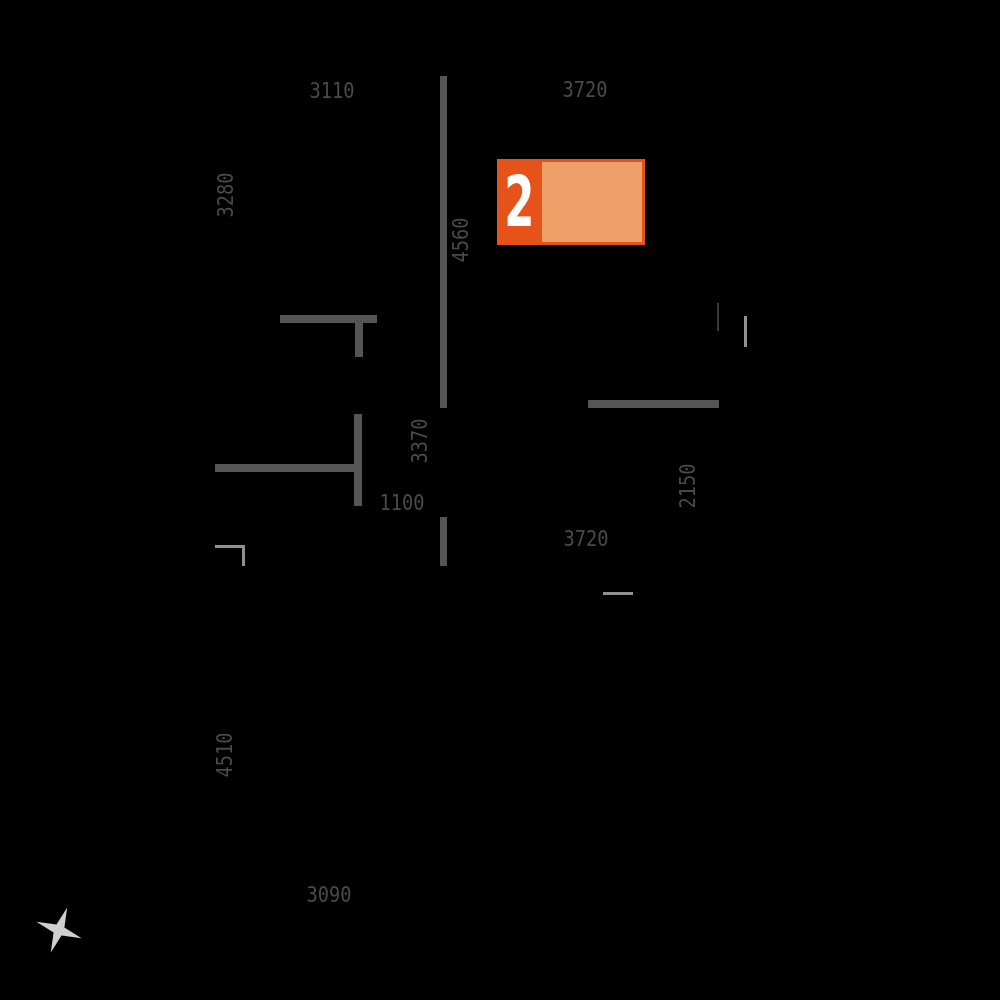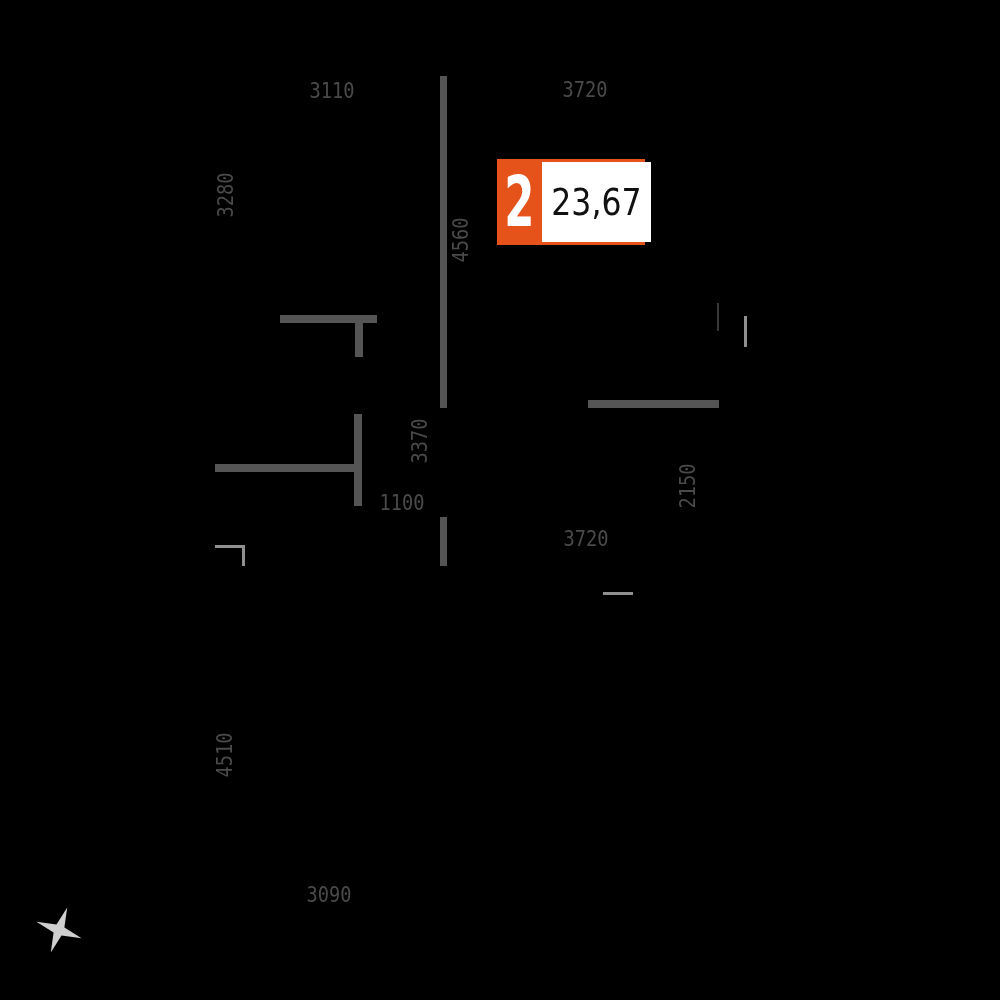--- a/index.html
+++ b/index.html
@@ -72,23 +72,20 @@
       <div class="dim rot" style="left: 688px; top: 486px;">2150</div>
       <div class="dim rot" style="left: 225px; top: 755px;">4510</div>
       <div class="dim" style="left: 329px; top: 895px;">3090</div>
     </div>
 
   <div class="badge">
     <div class="badge-num">
       <span>2</span>
     </div>
     <div class="badge-values">
-      <div class="badge-cell">
-        <span>23,67</span>
-      </div>
     </div>
   </div>
 
   <svg id="overlay" viewBox="0 0 1000 1000">
     <polygon fill="#cfcfcf" points="67.2,907.4 64.4,927.5 81.6,938.2 61.5,935.4 50.8,952.6 53.6,932.5 36.4,921.8 56.5,924.6"></polygon>
   </svg>
 
 </div>
 
 </body></html>

